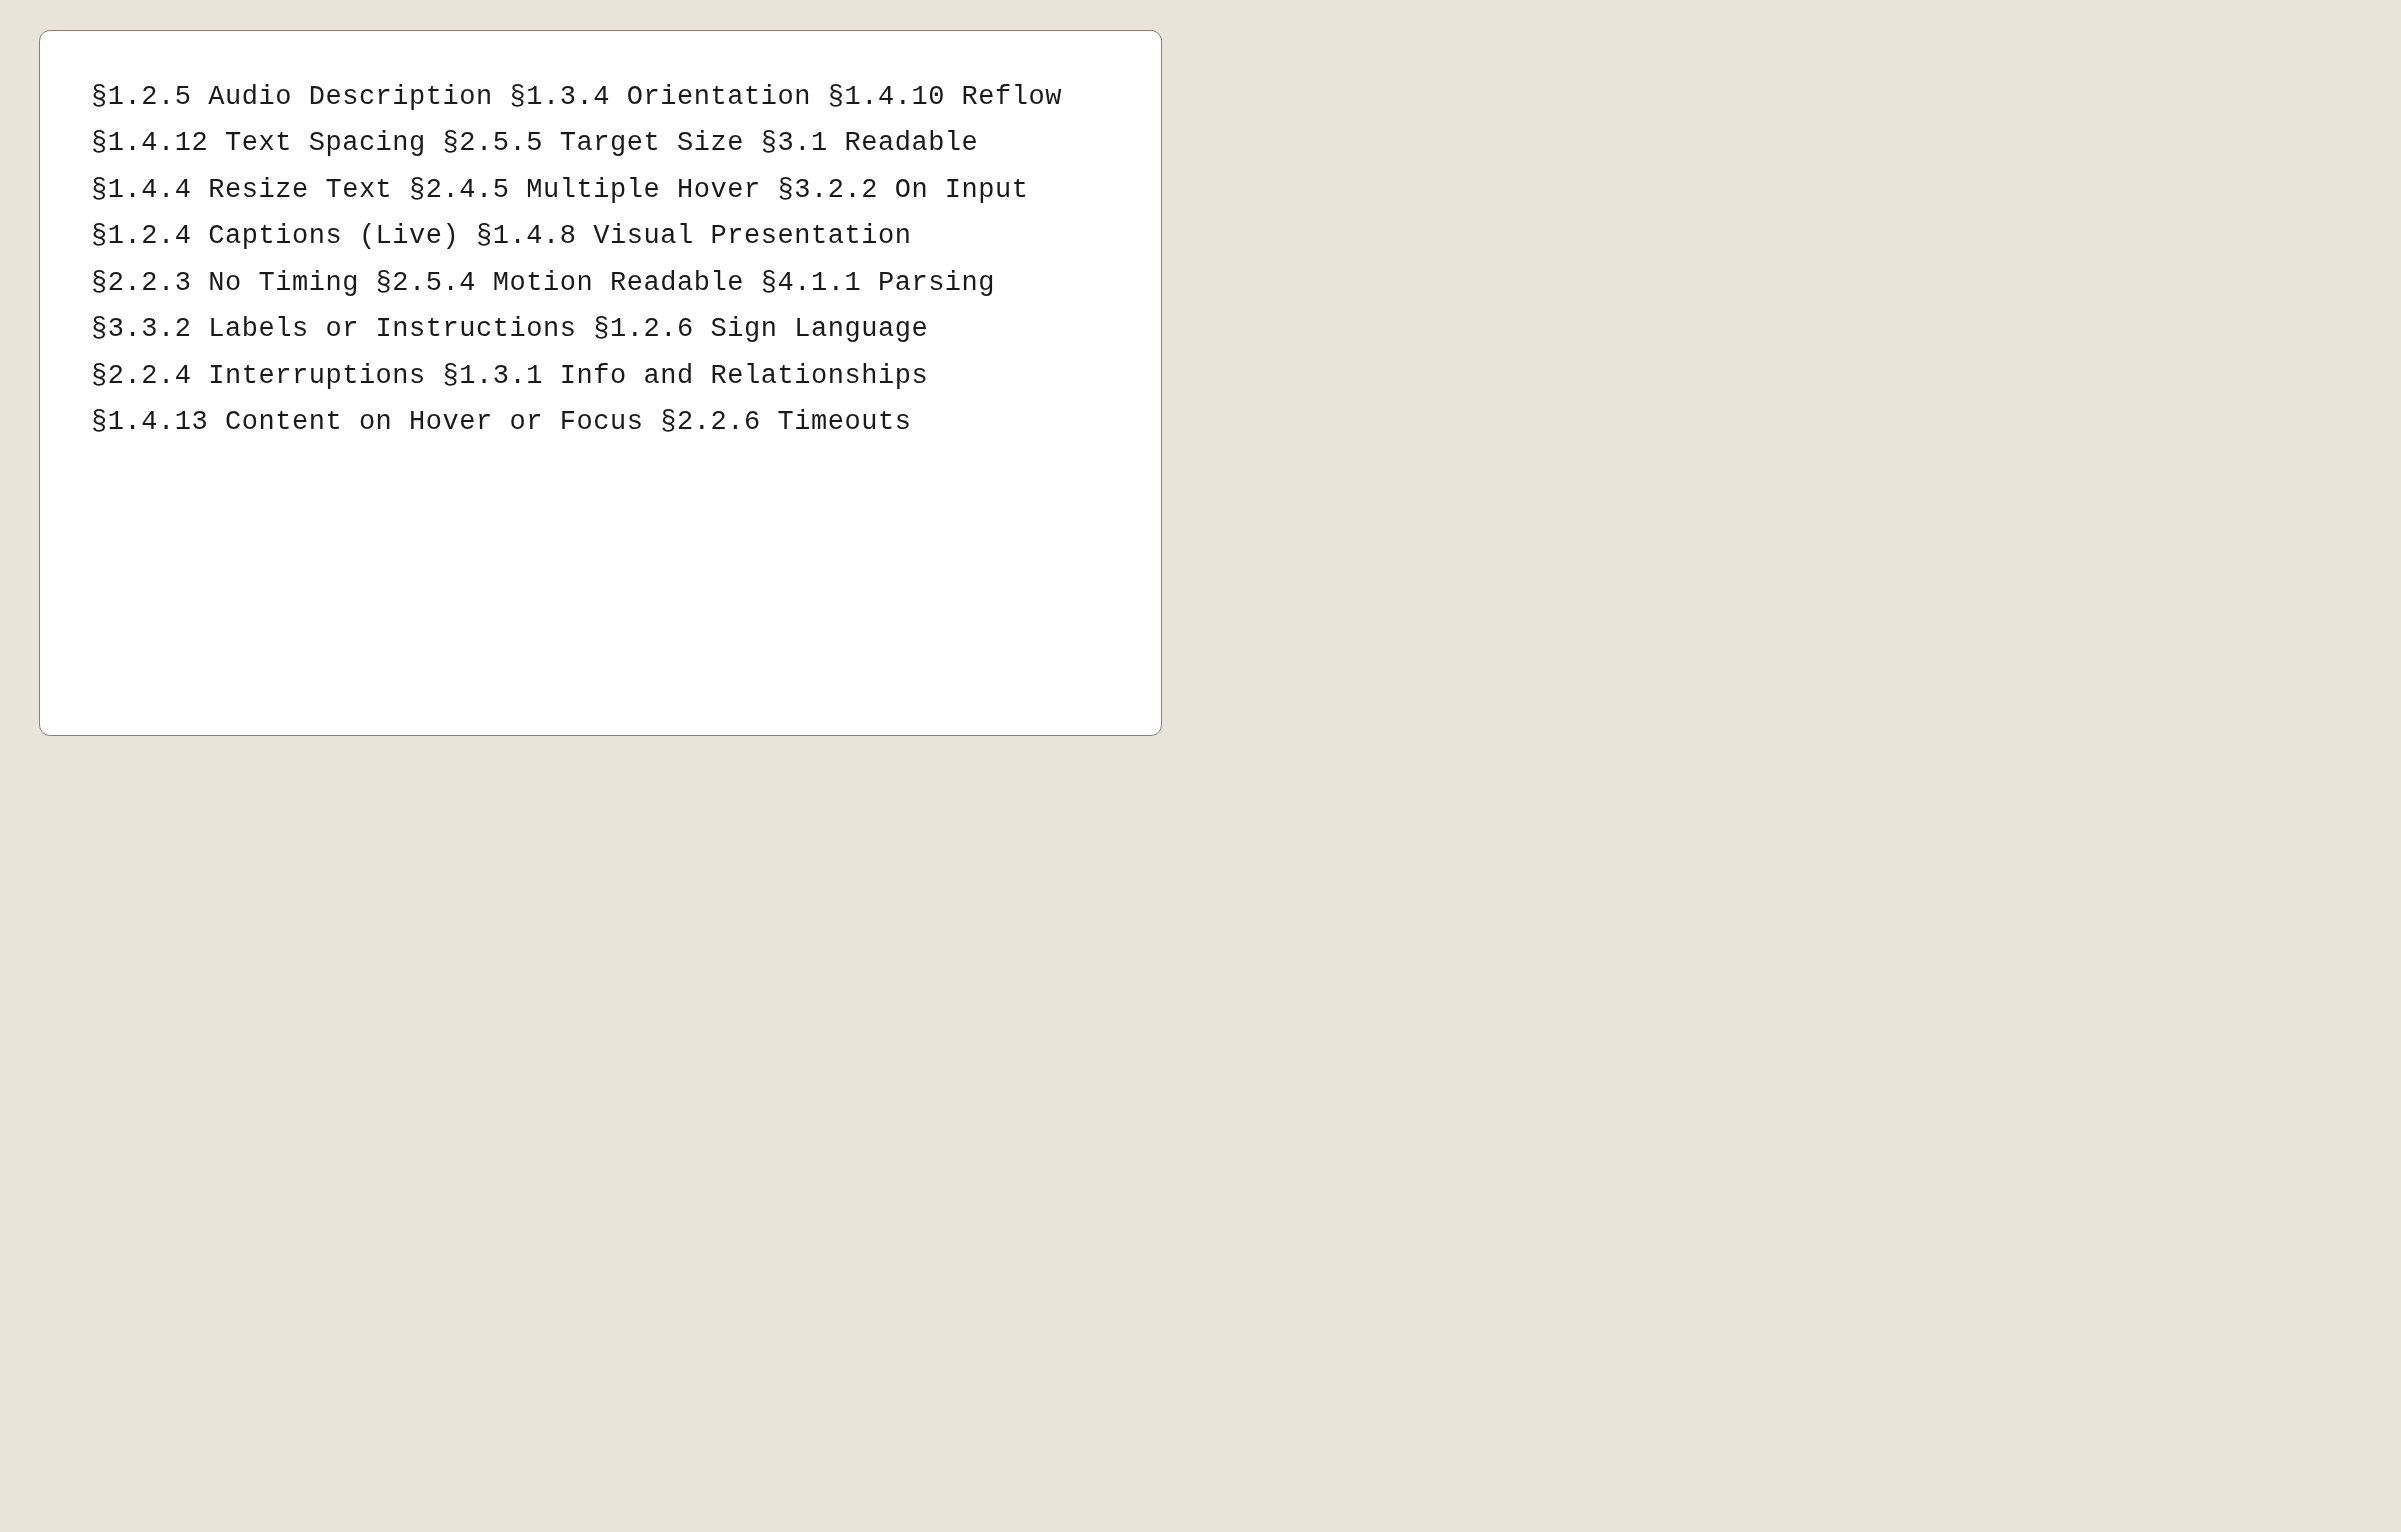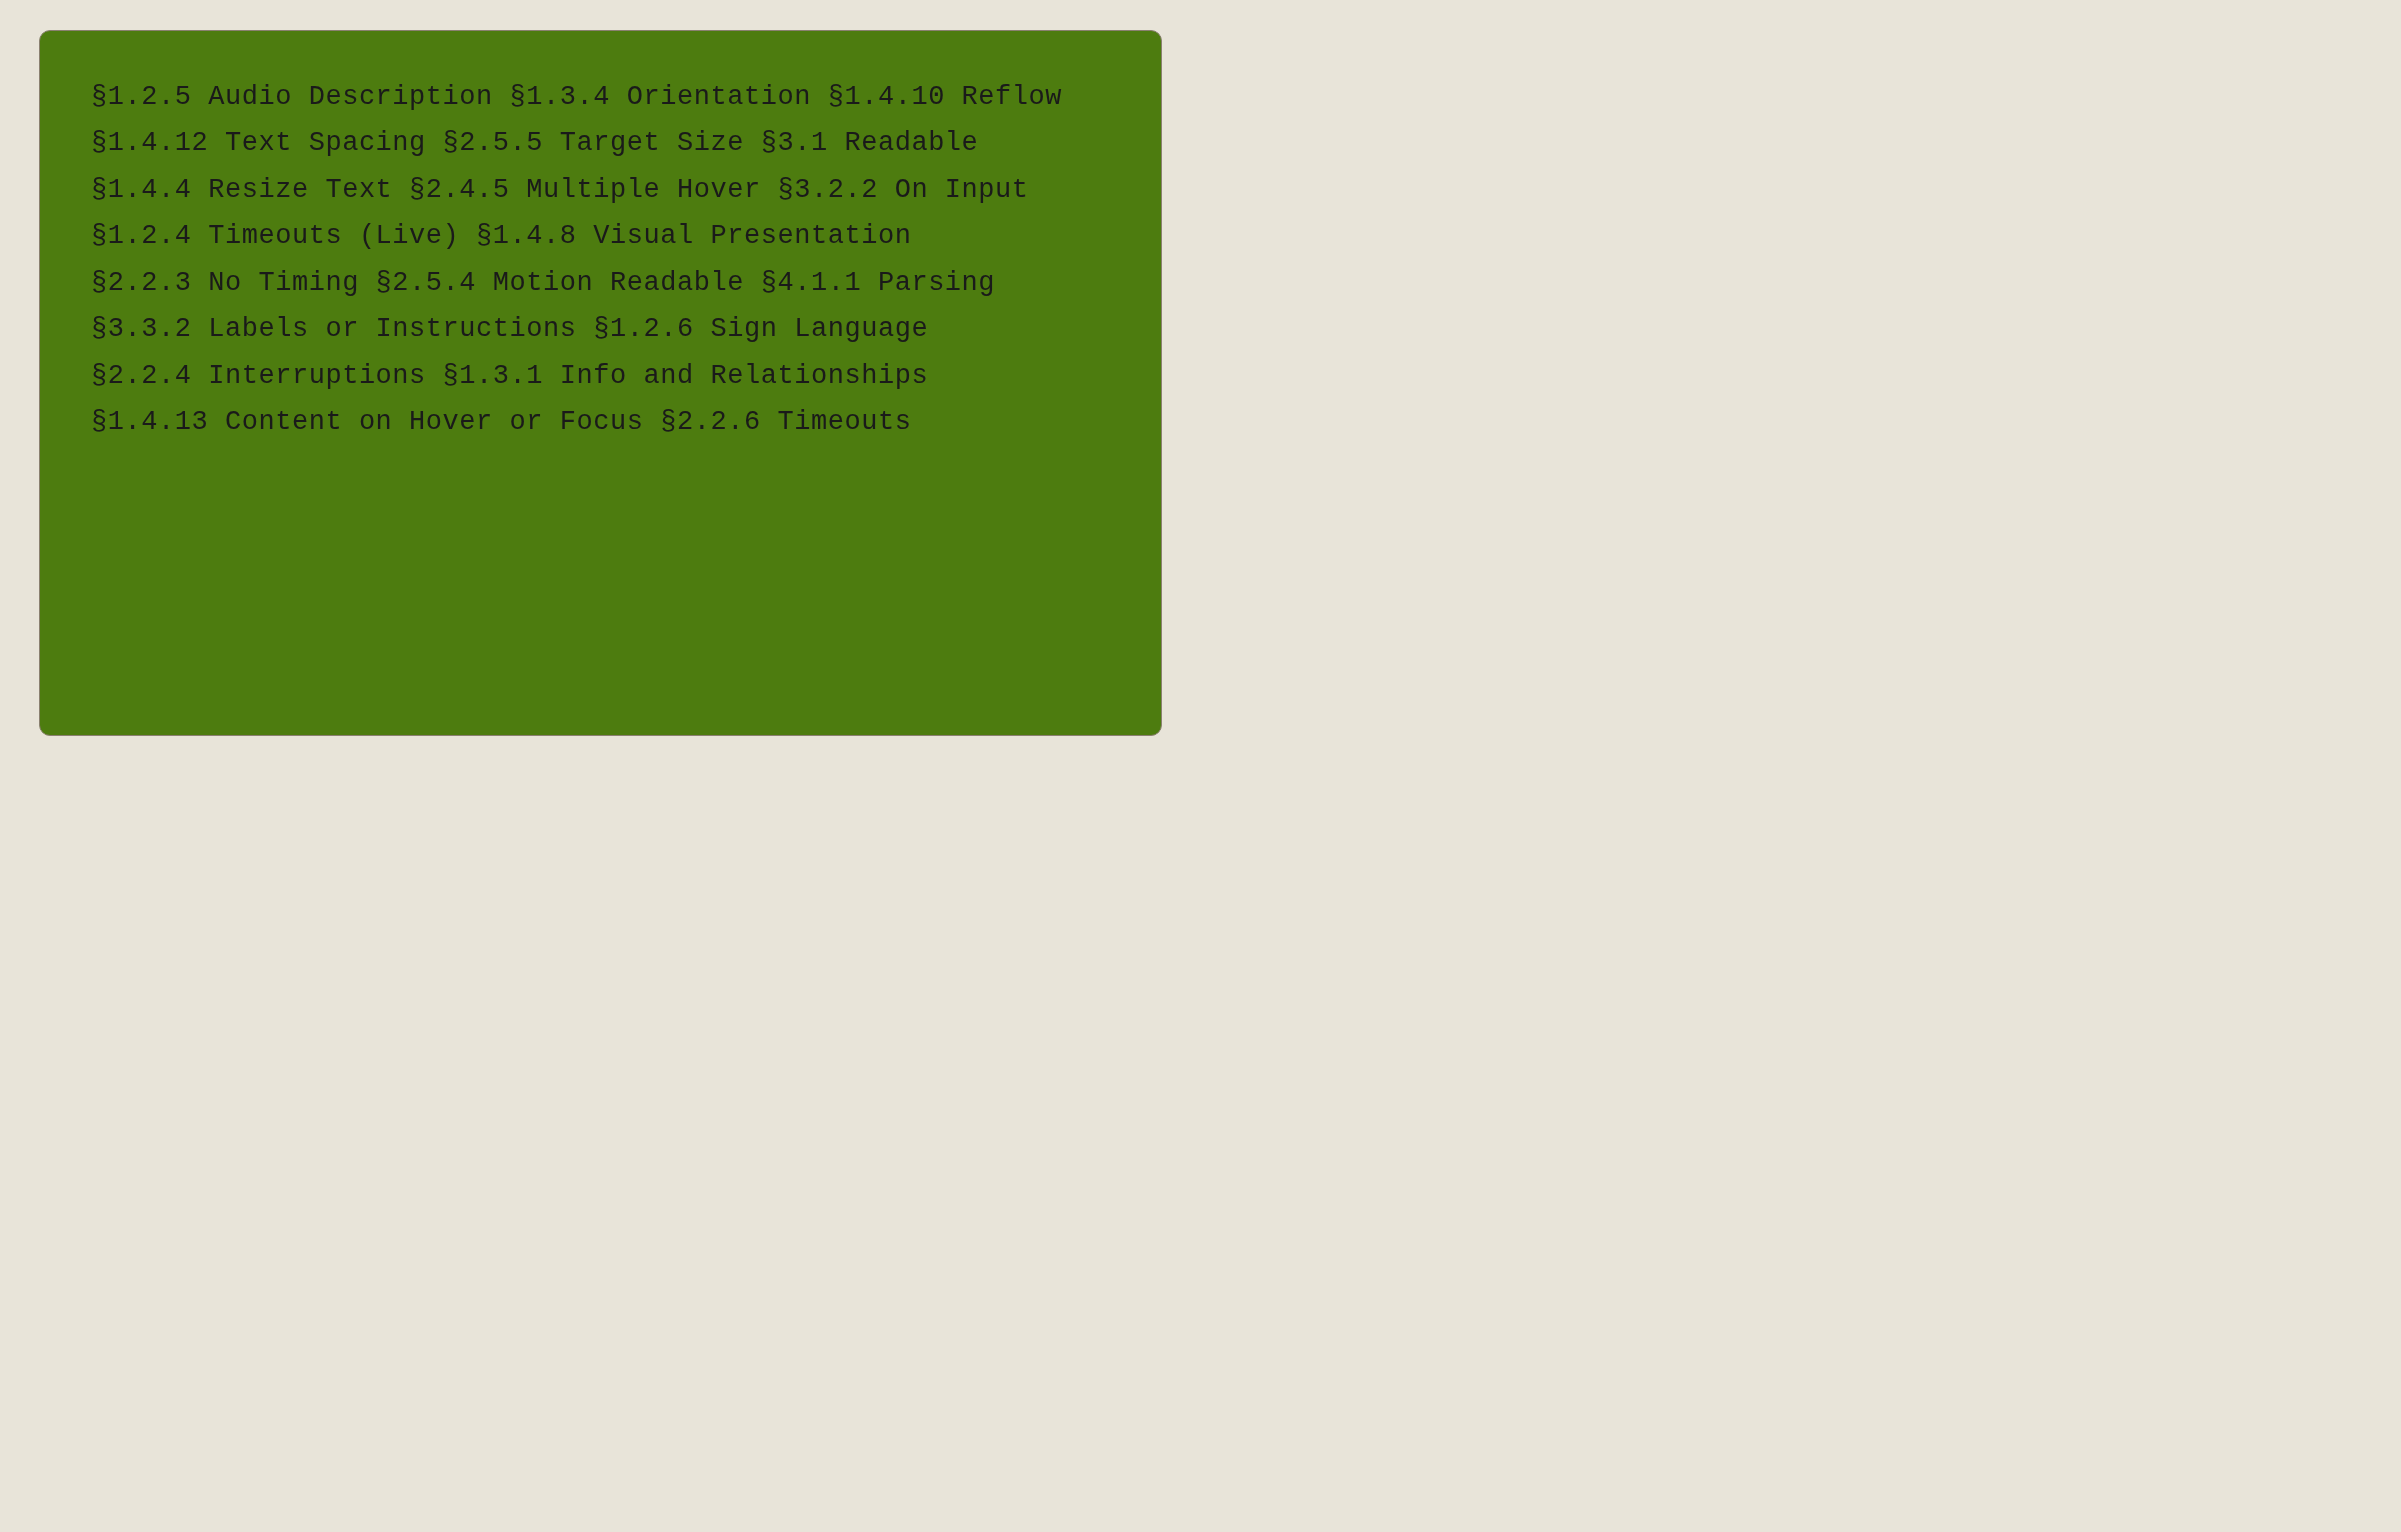--- a/index.html
+++ b/index.html
@@ -12,21 +12,21 @@
       width: 1201px;
       height: 766px;
       background-color: #e8e4d9;
       display: flex;
       align-items: center;
       justify-content: center;
       font-family: 'Courier New', Courier, monospace;
     }
 
     .card {
-      background-color: #4d7c0f;
+      background-color: #ffffff;
       border: 1.8px solid #8a8070;
       border-radius: 11px;
       padding: 43px 51px;
       width: 1123px;
       min-height: 706px;
     }
 
     .content-lines {
       display: flex;
       flex-direction: column;
@@ -43,20 +43,20 @@
     }
   </style>
 </head>
 <body>
 
 <div class="card">
   <div class="content-lines">
   <div class="line">§1.2.5 Audio Description  §1.3.4 Orientation  §1.4.10 Reflow</div>
       <div class="line">§1.4.12 Text Spacing  §2.5.5 Target Size  §3.1 Readable</div>
       <div class="line">§1.4.4 Resize Text  §2.4.5 Multiple Hover  §3.2.2 On Input</div>
-      <div class="line">§1.2.4 Timeouts (Live)  §1.4.8 Visual Presentation</div>
+      <div class="line">§1.2.4 Captions (Live)  §1.4.8 Visual Presentation</div>
       <div class="line">§2.2.3 No Timing  §2.5.4 Motion Readable  §4.1.1 Parsing</div>
       <div class="line">§3.3.2 Labels or Instructions  §1.2.6 Sign Language</div>
       <div class="line">§2.2.4 Interruptions  §1.3.1 Info and Relationships</div>
       <div class="line">§1.4.13 Content on Hover or Focus  §2.2.6 Timeouts</div>
     </div>
 </div>
 
 
 </body></html>

